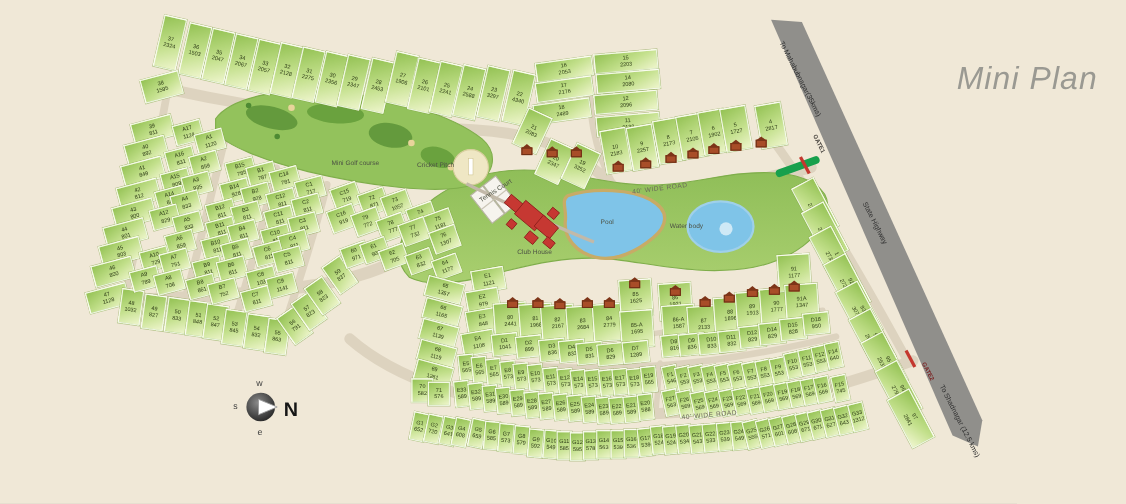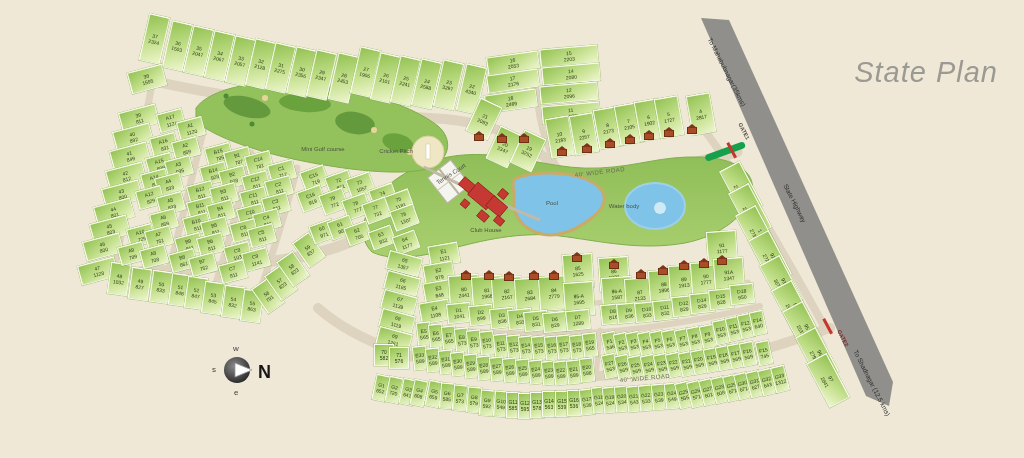--- a/index.html
+++ b/index.html
@@ -1162,21 +1162,21 @@
 
   <div class="roadlabel" style="left:600px;top:172px;transform:translate(-50%,-50%) rotate(-7deg);">40' WIDE ROAD</div>
   <div class="roadlabel" style="left:645px;top:378px;transform:translate(-50%,-50%) rotate(-5deg);">40' WIDE ROAD</div>
   <div class="gatelabel" style="left:744px;top:131px;">GATE1</div>
   <div class="gatelabel" style="left:843px;top:338px;color:#7a1f1f;">GATE2</div>
   <div class="hwylabel" style="left:727px;top:72px;">To Mahabubnagar(35kms)</div>
   <div class="hwylabel" style="left:795px;top:203px;">State Highway</div>
   <div class="hwylabel" style="left:872px;top:383px;">To Shadnagar (12.5 kms)</div>
 
 
-  <div class="title">State Plan</div>
+  <div class="title">Mini Plan</div>
 
 
   <div id="compass">
     <svg width="80" height="58">
       <circle cx="37" cy="28" r="13" fill="url(#cg2)"></circle>
       <defs>
           <radialGradient id="cg2" cx="40%" cy="35%" r="75%">
         <stop offset="0%" stop-color="#8a8a8a"></stop>
             <stop offset="100%" stop-color="#1f1f1f"></stop>
       </radialGradient>

